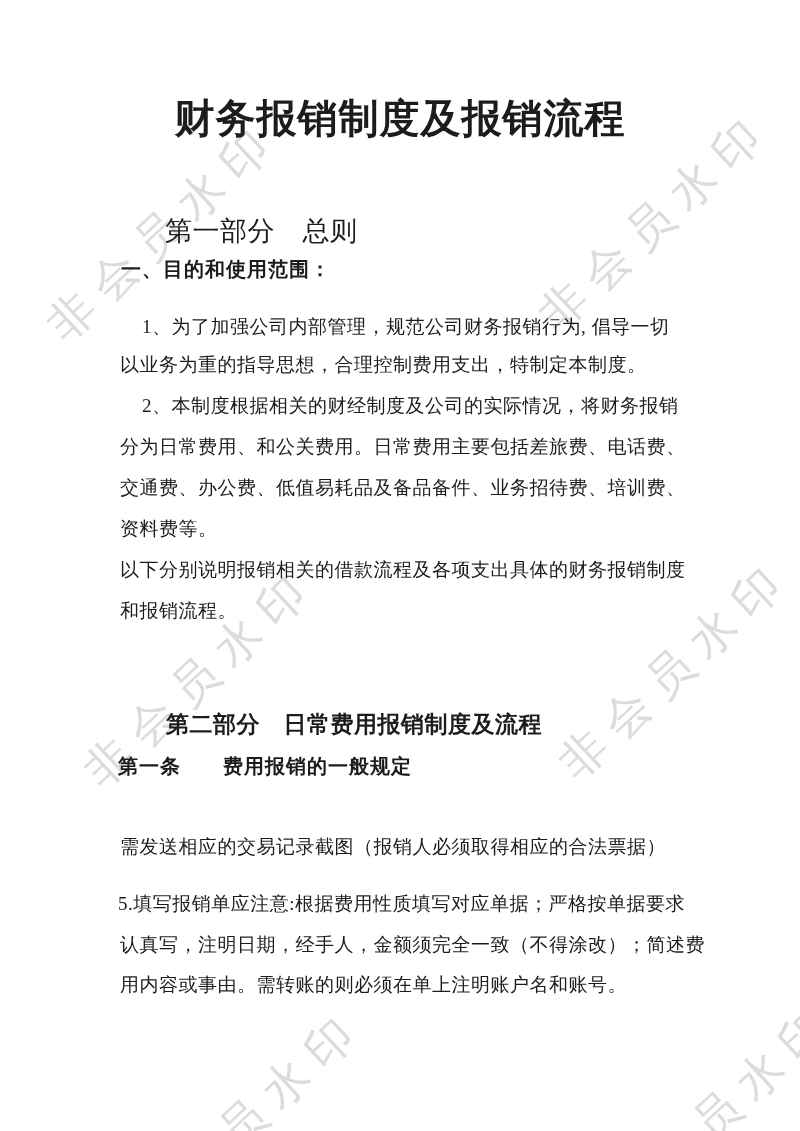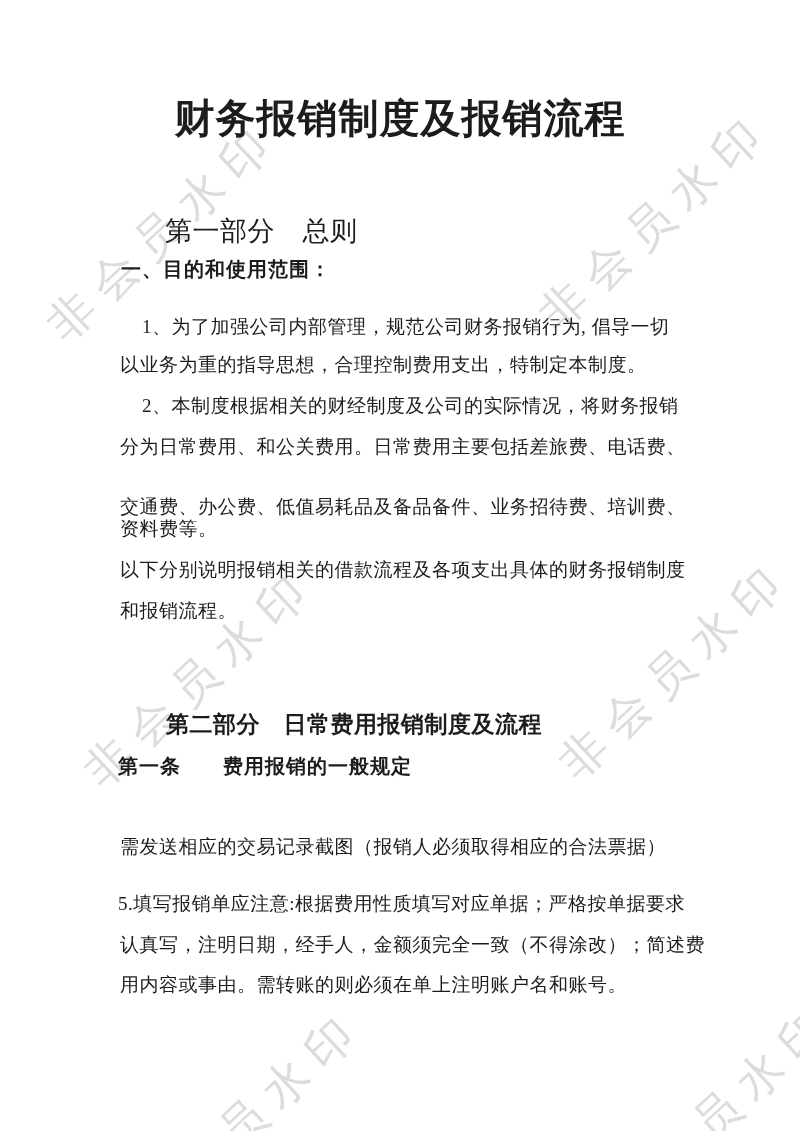--- a/index.html
+++ b/index.html
@@ -79,21 +79,21 @@
 
   <div class="ln h-part" style="top:216px; left:165px;">第一部分　总则</div>
 
   <div class="ln h-bold-sans" style="top:258px; left:121px;">一、目的和使用范围：</div>
 
   <div class="ln" style="top:316px; left:142px;">1、为了加强公司内部管理，规范公司财务报销行为, 倡导一切</div>
   <div class="ln" style="top:354px; left:120px;">以业务为重的指导思想，合理控制费用支出，特制定本制度。</div>
 
   <div class="ln" style="top:395px; left:142px;">2、本制度根据相关的财经制度及公司的实际情况，将财务报销</div>
   <div class="ln" style="top:436px; left:120px;">分为日常费用、和公关费用。日常费用主要包括差旅费、电话费、</div>
-  <div class="ln" style="top:477px; left:120px;margin-top:19px;">交通费、办公费、低值易耗品及备品备件、业务招待费、培训费、</div>
+  <div class="ln" style="top:477px; left:120px;">交通费、办公费、低值易耗品及备品备件、业务招待费、培训费、</div>
   <div class="ln" style="top:518px; left:120px;">资料费等。</div>
 
   <div class="ln" style="top:559px; left:120px;">以下分别说明报销相关的借款流程及各项支出具体的财务报销制度</div>
   <div class="ln" style="top:600px; left:120px;">和报销流程。</div>
 
   <div class="ln h-part-bold" style="top:712px; left:166px;">第二部分　日常费用报销制度及流程</div>
 
   <div class="ln h-bold-sans" style="top:755px; left:118px;">第一条　　费用报销的一般规定</div>
 
   <div class="ln" style="top:836px; left:120px;">需发送相应的交易记录截图（报销人必须取得相应的合法票据）</div>

